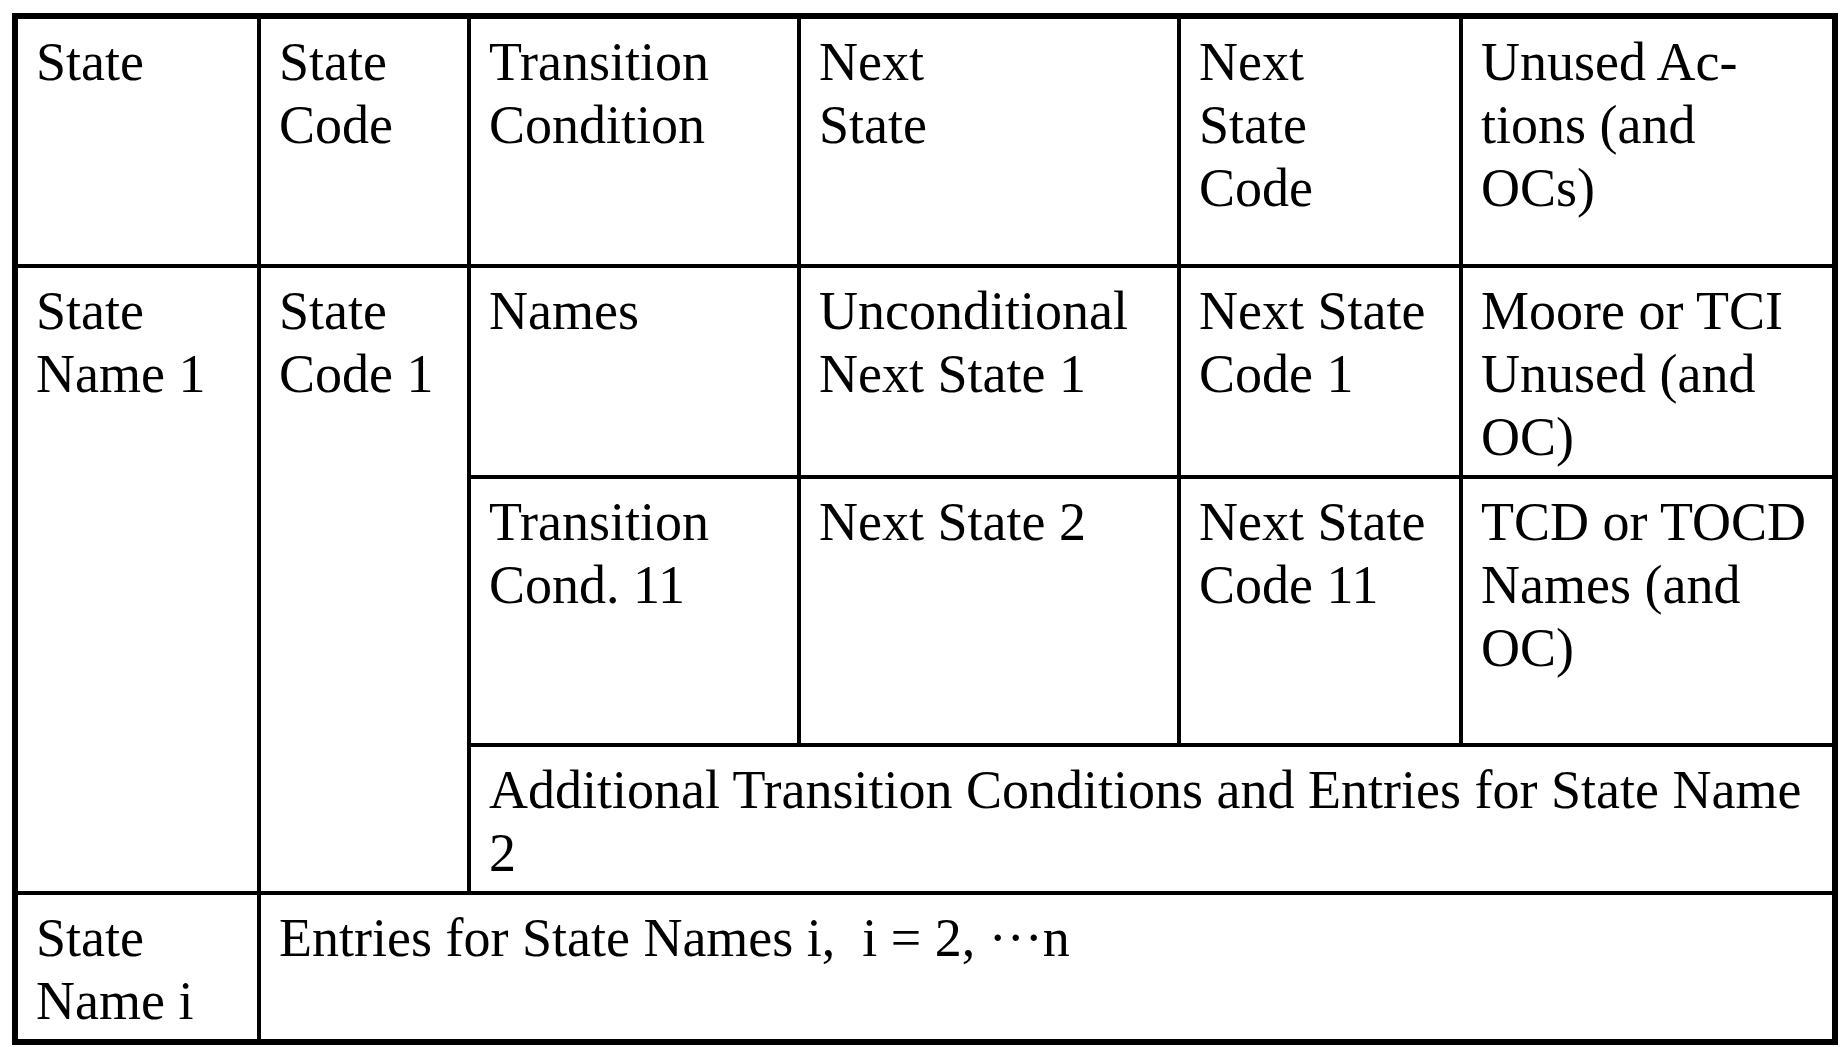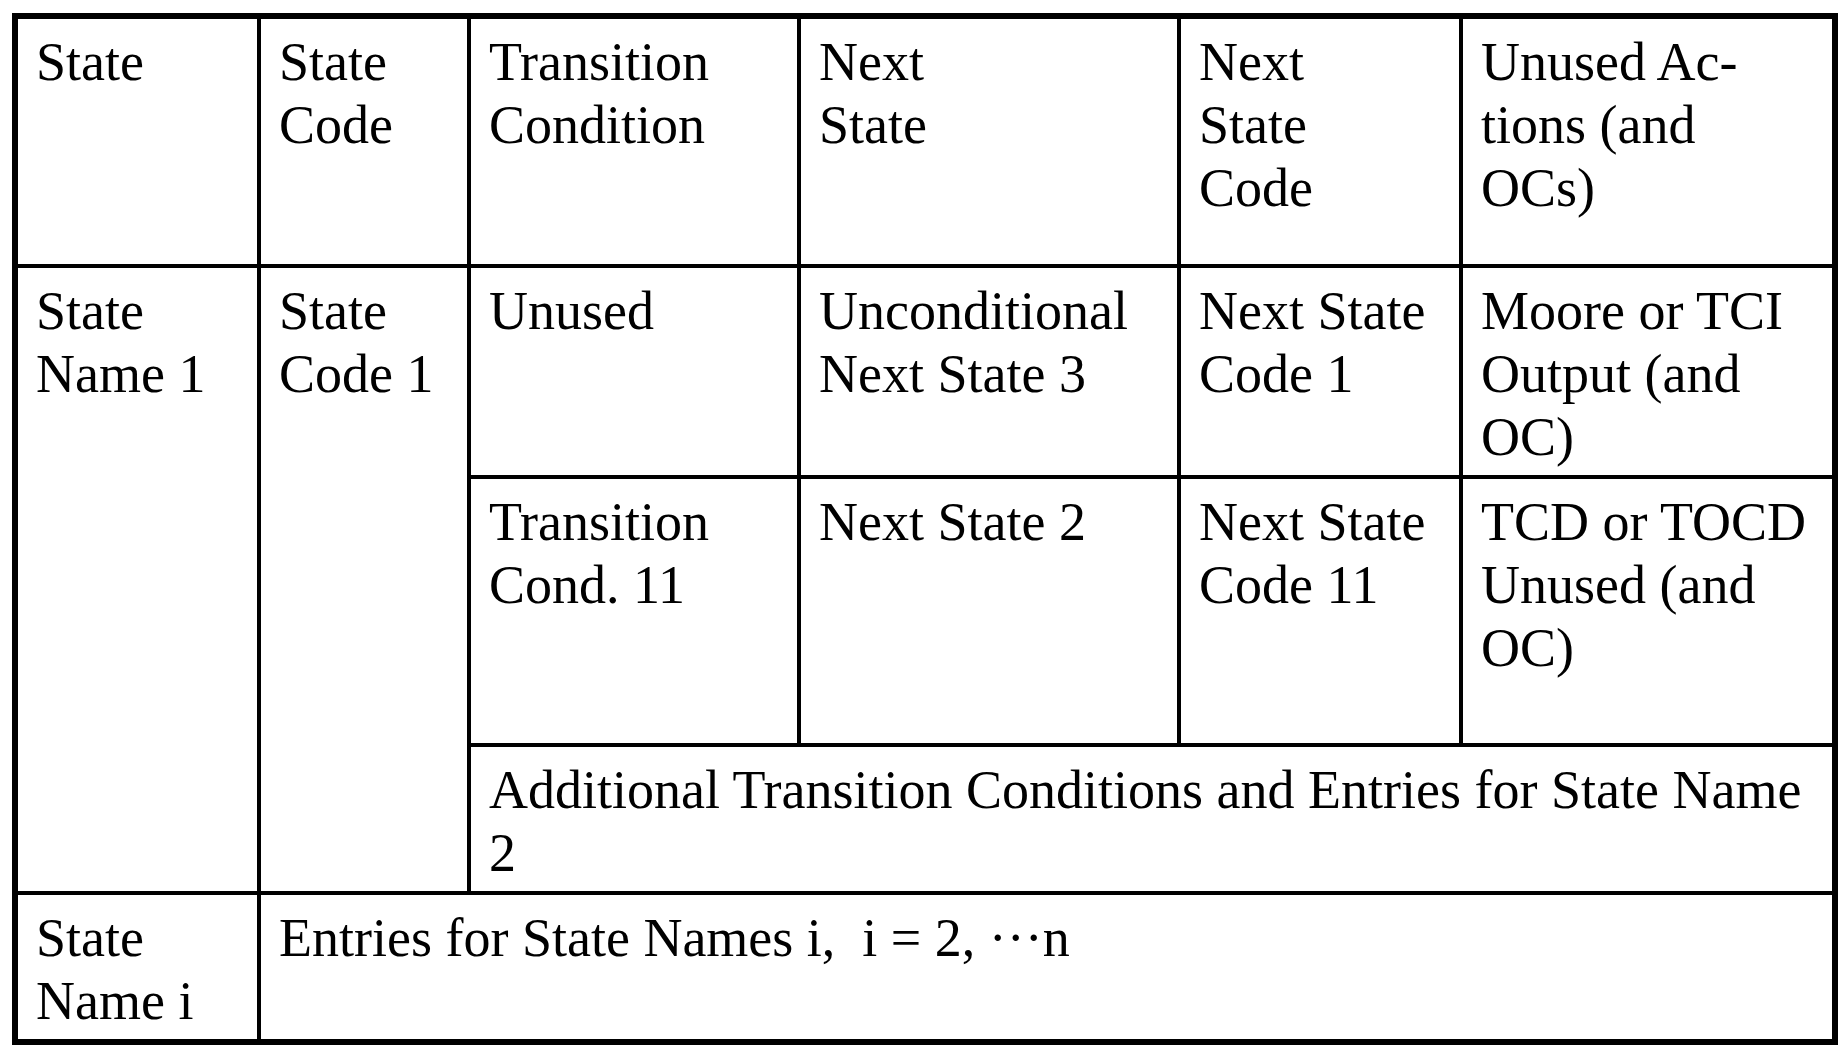--- a/index.html
+++ b/index.html
@@ -77,37 +77,37 @@
 Code</td>
         <td class="pad-tall">Unused Ac-
 tions (and
 OCs)</td>
       </tr>
       <tr class="r-uncond">
         <td rowspan="3">State
 Name 1</td>
         <td rowspan="3">State
 Code 1</td>
-        <td>Unused</td>
+        <td>Names</td>
         <td>Unconditional
-Next State 3</td>
+Next State 1</td>
         <td>Next State
 Code 1</td>
         <td>Moore or TCI
-Output (and
+Unused (and
 OC)</td>
       </tr>
       <tr class="r-cond">
         <td>Transition
 Cond. 11</td>
         <td>Next State 2</td>
         <td>Next State
 Code 11</td>
         <td>TCD or TOCD
-Unused (and
+Names (and
 OC)</td>
       </tr>
       <tr class="r-add">
         <td colspan="4">Additional Transition Conditions and Entries for State Name
 2</td>
       </tr>
       <tr class="r-i">
         <td>State
 Name i</td>
         <td colspan="5">Entries for State Names i,  i = 2, ···n</td>

